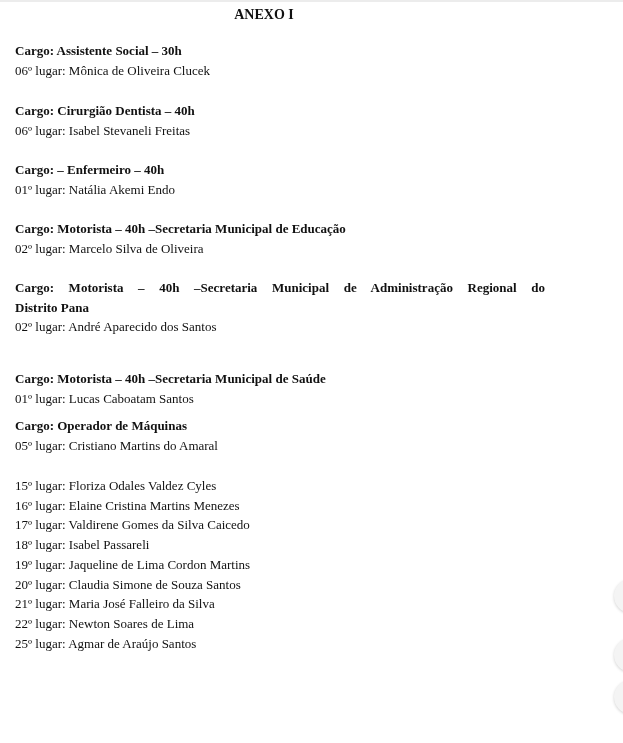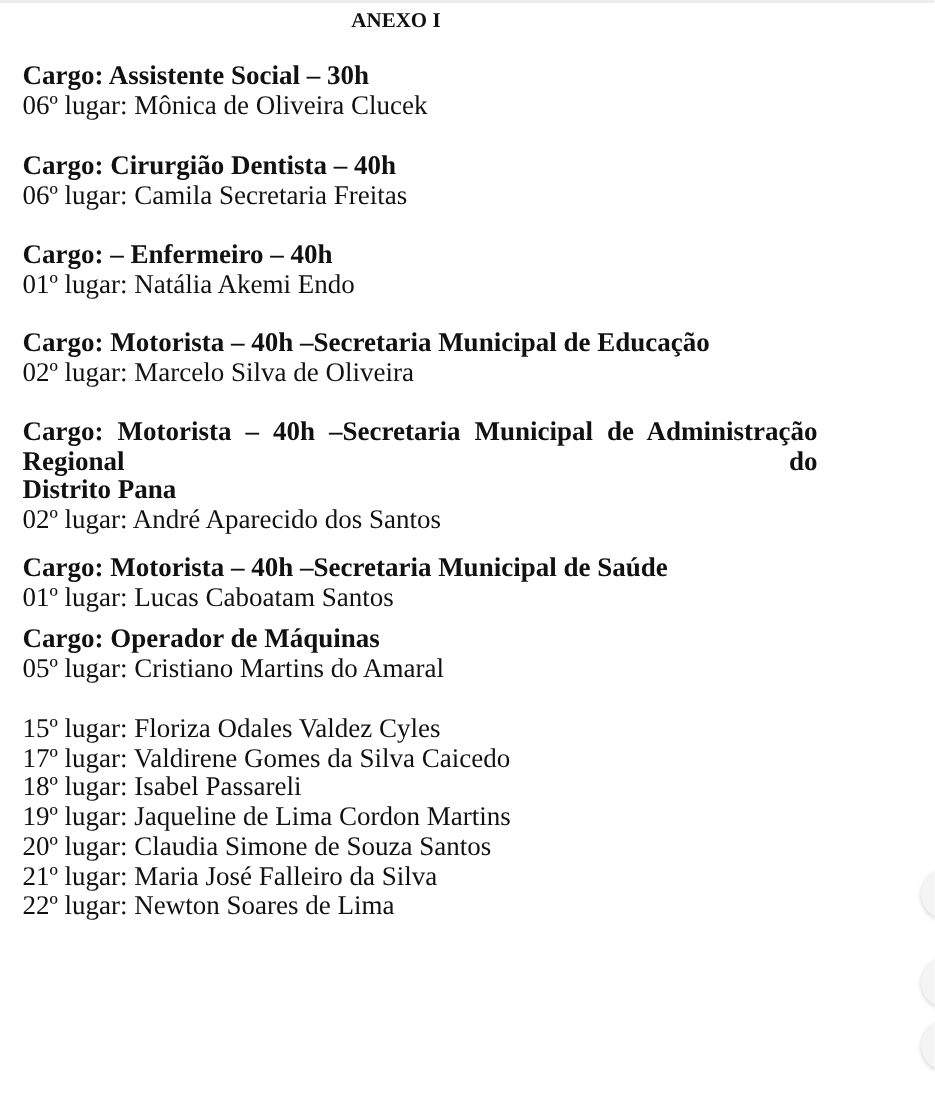--- a/index.html
+++ b/index.html
@@ -9,21 +9,21 @@
     font-family: "Liberation Serif", serif;
     color: #111;
   }
   .topline { position: absolute; left: 0; top: 0; width: 623px; height: 2px; background: #ececec; }
   .title {
     position: absolute; left: 0; width: 588px; top: 6px;
     text-align: center; font-weight: bold; font-size: 14px; line-height: 18px;
     padding-left: 0;
   }
   .title span { position: relative; left: -30px; }
-  .section { position: absolute; left: 15px; width: 530px; font-size: 18px; line-height: 19.7px; }
+  .section { position: absolute; left: 15px; width: 530px; font-size: 13px; line-height: 19.7px; }
   .cargo { font-weight: bold; text-align: justify; text-align-last: left; }
   .cargo.full { text-align-last: justify; }
   .entry { font-weight: normal; }
   .side-btn {
     position: absolute; left: 614px; width: 34px; height: 34px; border-radius: 50%;
     background: #f4f4f4; box-shadow: 0 1px 3px rgba(0,0,0,0.18);
   }
 </style>
 </head>
 <body>
@@ -32,21 +32,21 @@
 
 <div class="title"><span>ANEXO I</span></div>
 
 <div class="section" style="top:41px">
   <div class="cargo">Cargo: Assistente Social – 30h</div>
   <div class="entry">06º lugar: Mônica de Oliveira Clucek</div>
 </div>
 
 <div class="section" style="top:101px">
   <div class="cargo">Cargo: Cirurgião Dentista – 40h</div>
-  <div class="entry">06º lugar: Camila Secretaria Freitas</div>
+  <div class="entry">06º lugar: Isabel Stevaneli Freitas</div>
 </div>
 
 <div class="section" style="top:160px">
   <div class="cargo">Cargo: – Enfermeiro – 40h</div>
   <div class="entry">01º lugar: Natália Akemi Endo</div>
 </div>
 
 <div class="section" style="top:219px">
   <div class="cargo">Cargo: Motorista – 40h –Secretaria Municipal de Educação</div>
   <div class="entry">02º lugar: Marcelo Silva de Oliveira</div>
@@ -63,23 +63,25 @@
   <div class="entry">01º lugar: Lucas Caboatam Santos</div>
 </div>
 
 <div class="section" style="top:416px">
   <div class="cargo">Cargo: Operador de Máquinas</div>
   <div class="entry">05º lugar: Cristiano Martins do Amaral</div>
 </div>
 
 <div class="section" style="top:476px">
   <div class="entry">15º lugar: Floriza Odales Valdez Cyles</div>
+  <div class="entry">16º lugar: Elaine Cristina Martins Menezes</div>
   <div class="entry">17º lugar: Valdirene Gomes da Silva Caicedo</div>
   <div class="entry">18º lugar: Isabel Passareli</div>
   <div class="entry">19º lugar: Jaqueline de Lima Cordon Martins</div>
   <div class="entry">20º lugar: Claudia Simone de Souza Santos</div>
   <div class="entry">21º lugar: Maria José Falleiro da Silva</div>
   <div class="entry">22º lugar: Newton Soares de Lima</div>
+  <div class="entry">25º lugar: Agmar de Araújo Santos</div>
 </div>
 
 <div class="side-btn" style="top:579px"></div>
 <div class="side-btn" style="top:638px"></div>
 <div class="side-btn" style="top:680px"></div>
 
 </body></html>

